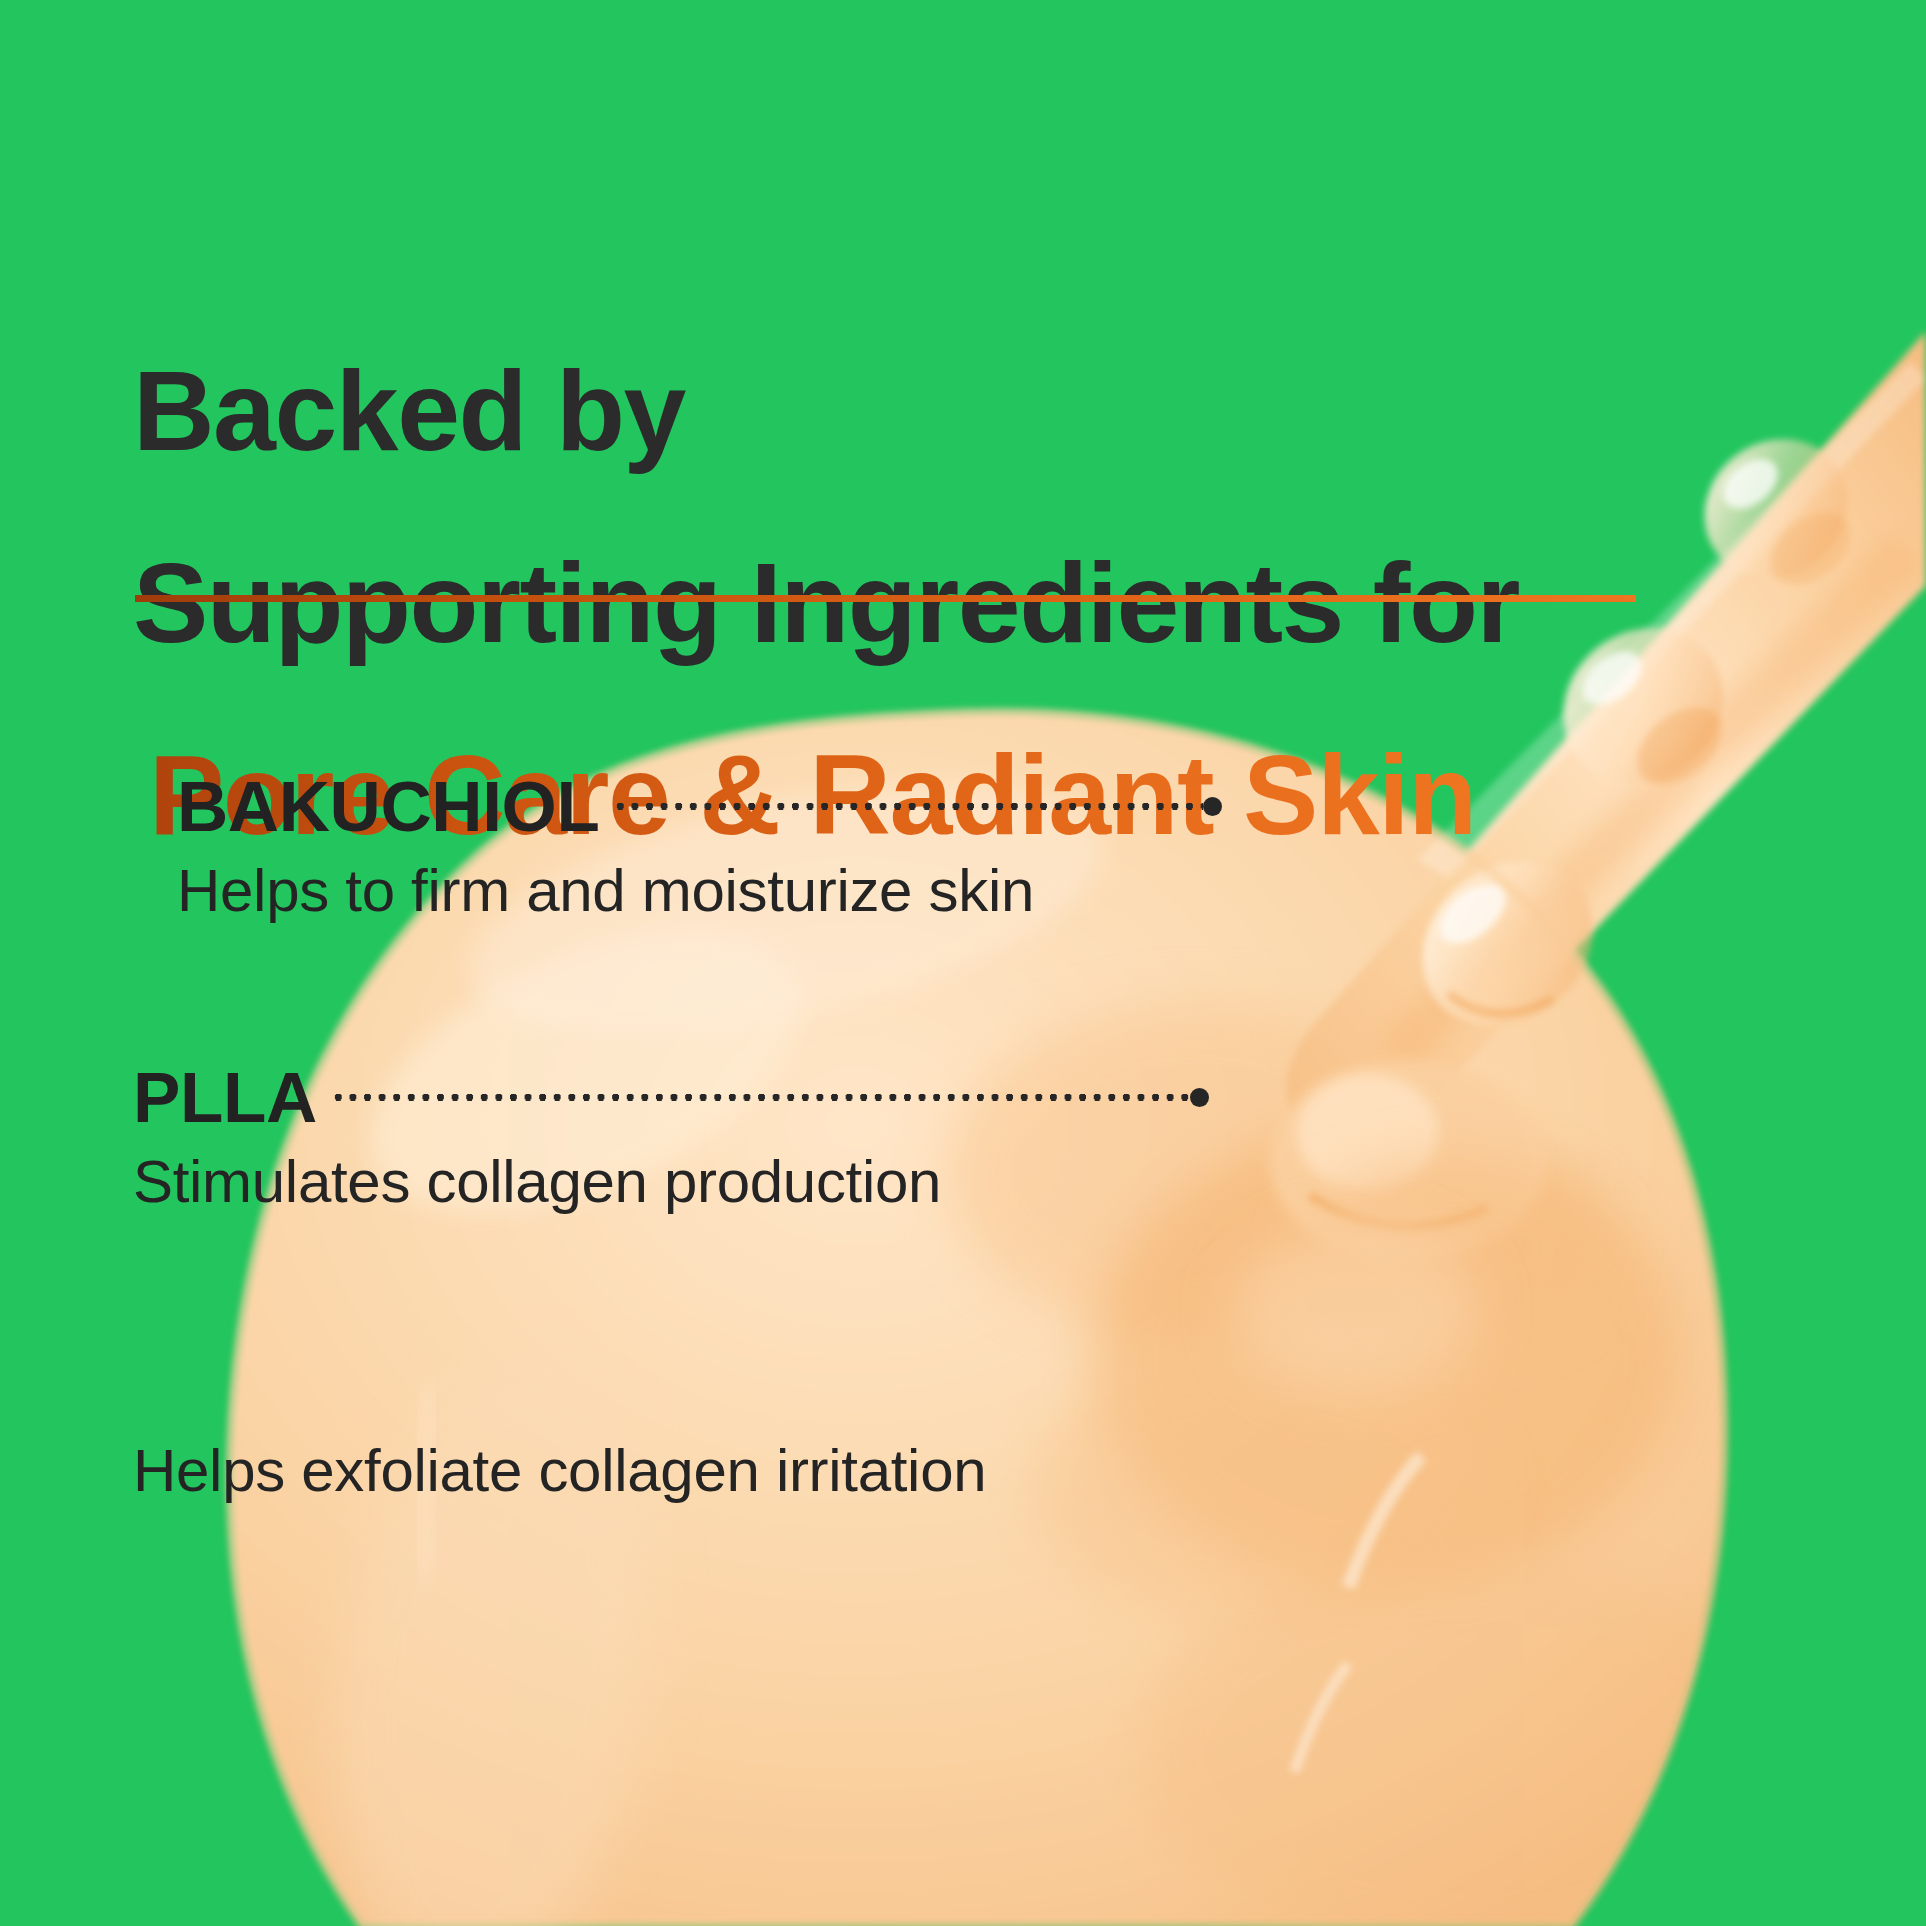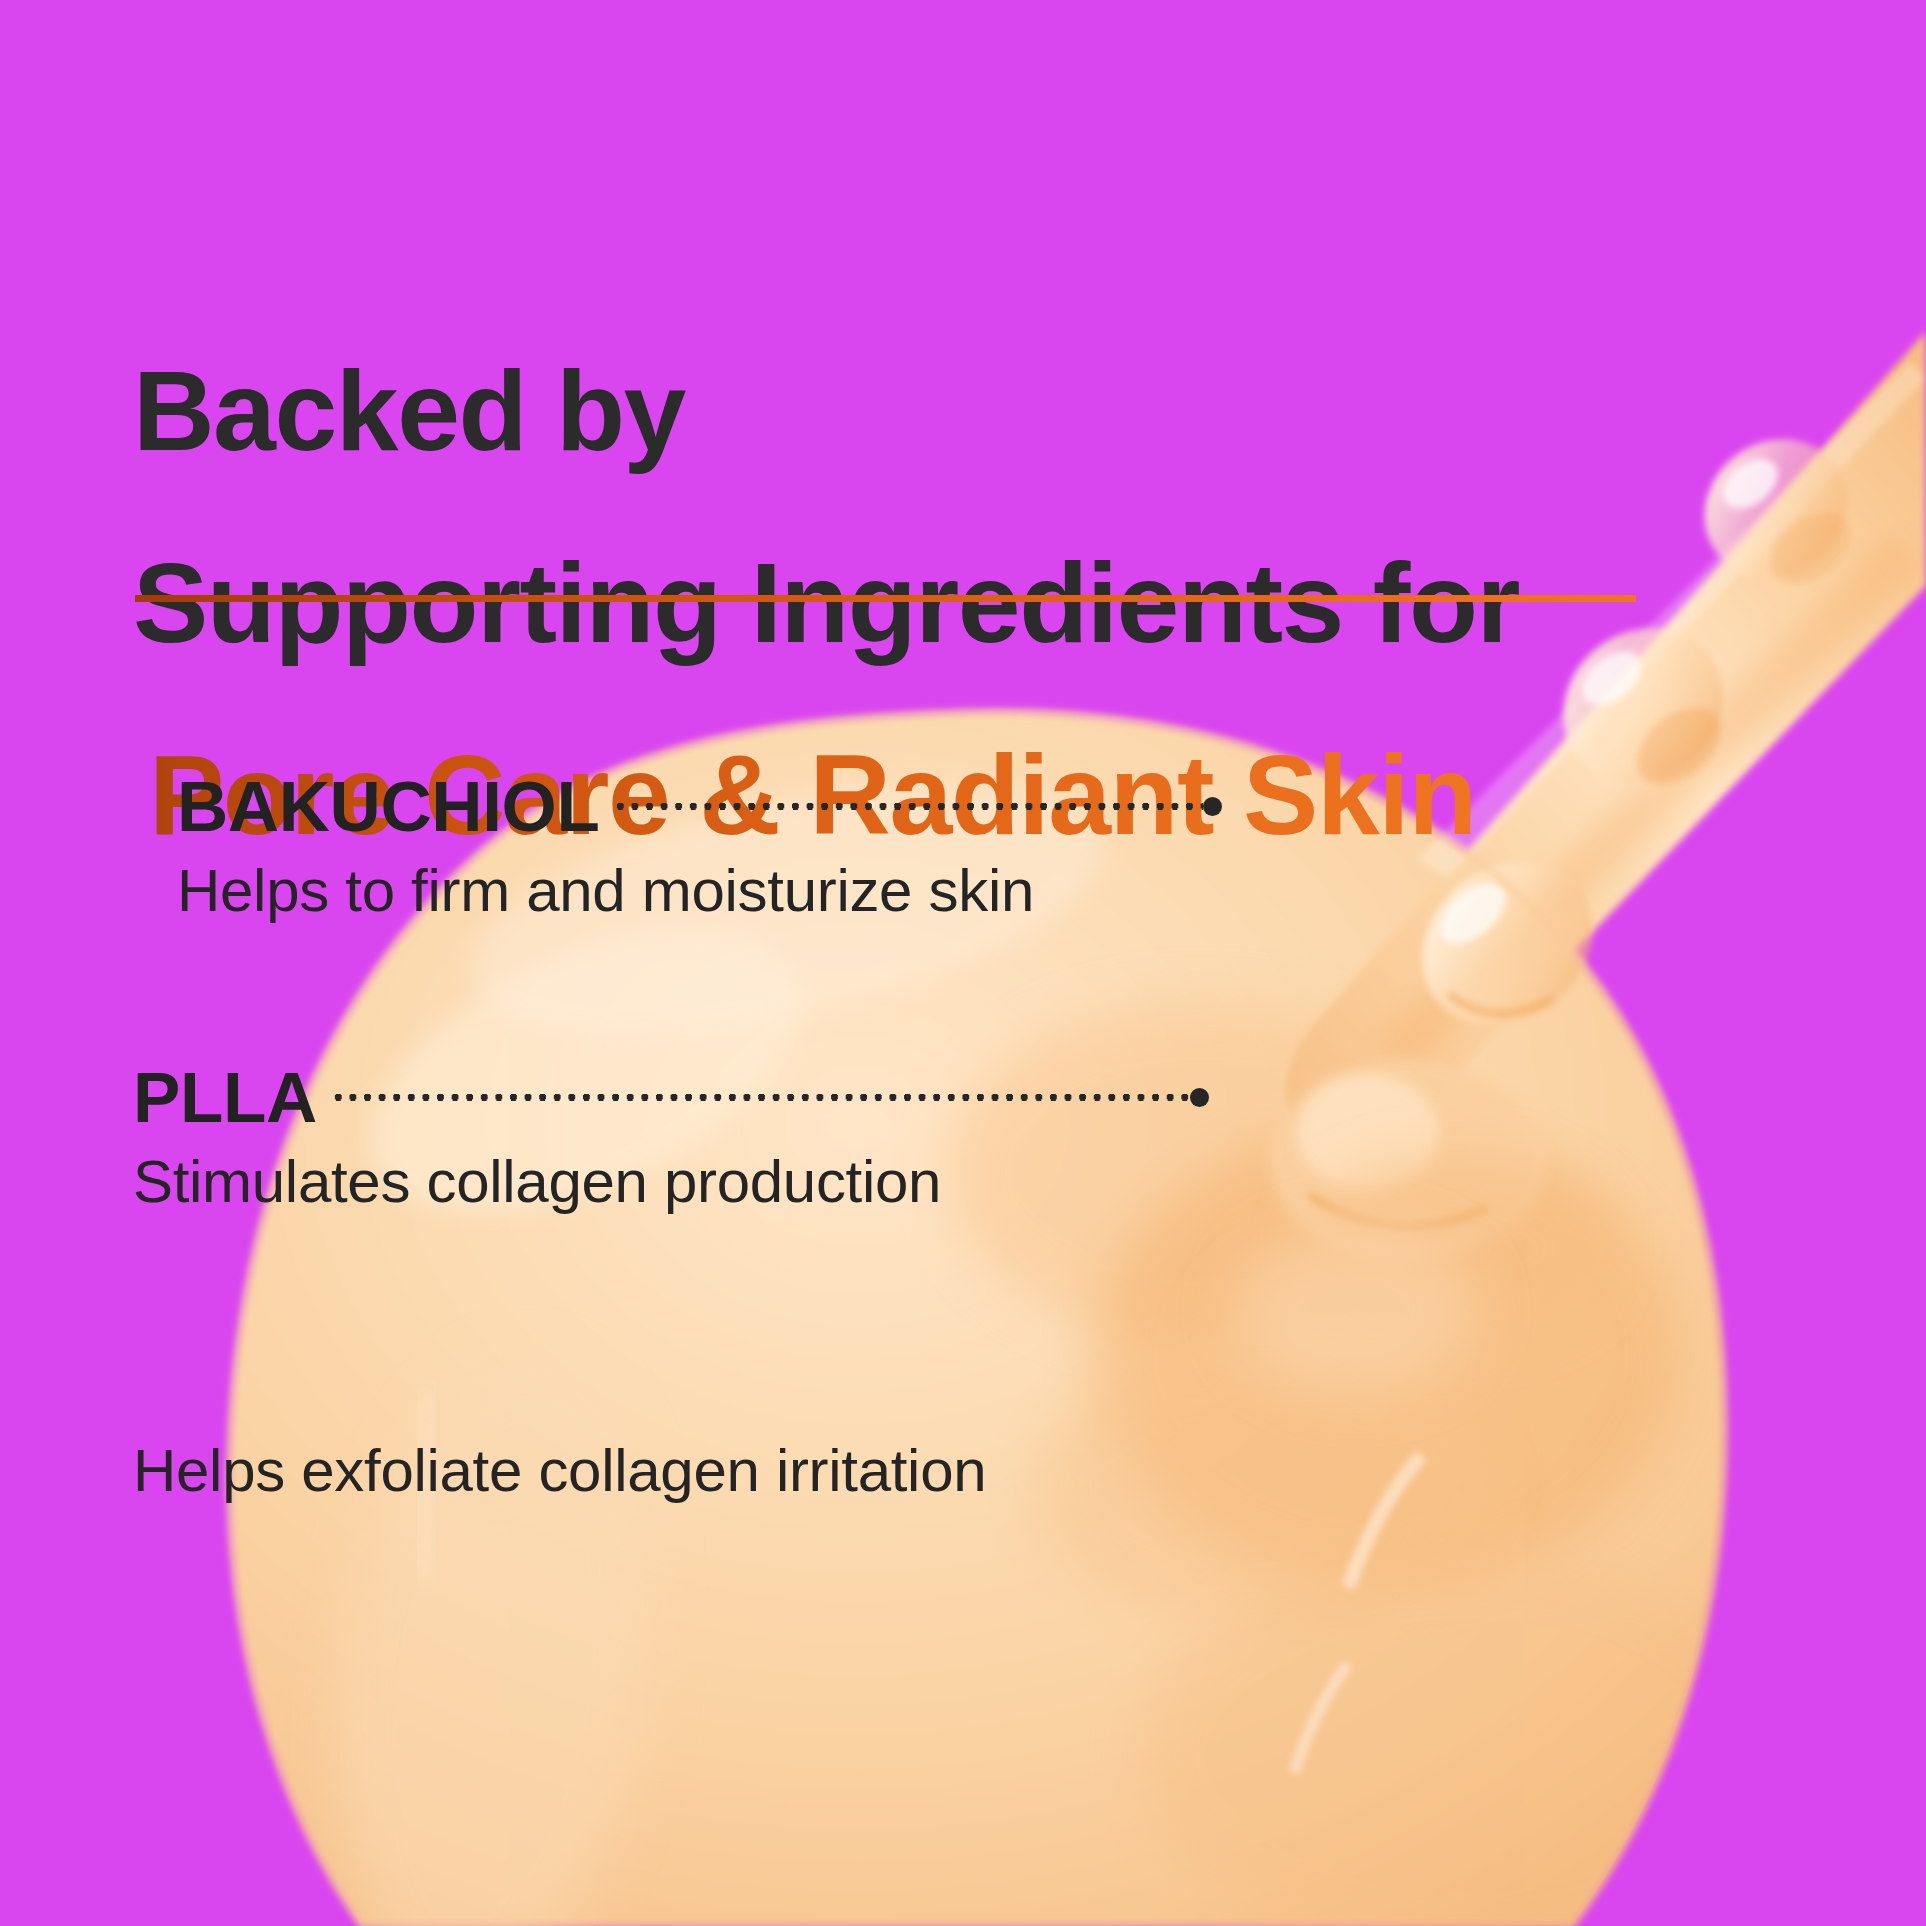--- a/index.html
+++ b/index.html
@@ -6,21 +6,21 @@
   html,body{margin:0;padding:0;}
   body{
     width:1926px;height:1926px;
     background:#ebecee;
     font-family:"Liberation Sans", sans-serif;
     overflow:hidden;
   }
   #stage{
     position:relative;
     width:1926px;height:1926px;
-    background:#d946ef;
+    background:#22c55e;
     overflow:hidden;
   }
 
   
   #art{
     position:absolute;inset:0;
     width:1926px;height:1926px;
     z-index:1;
     pointer-events:none;
   }

